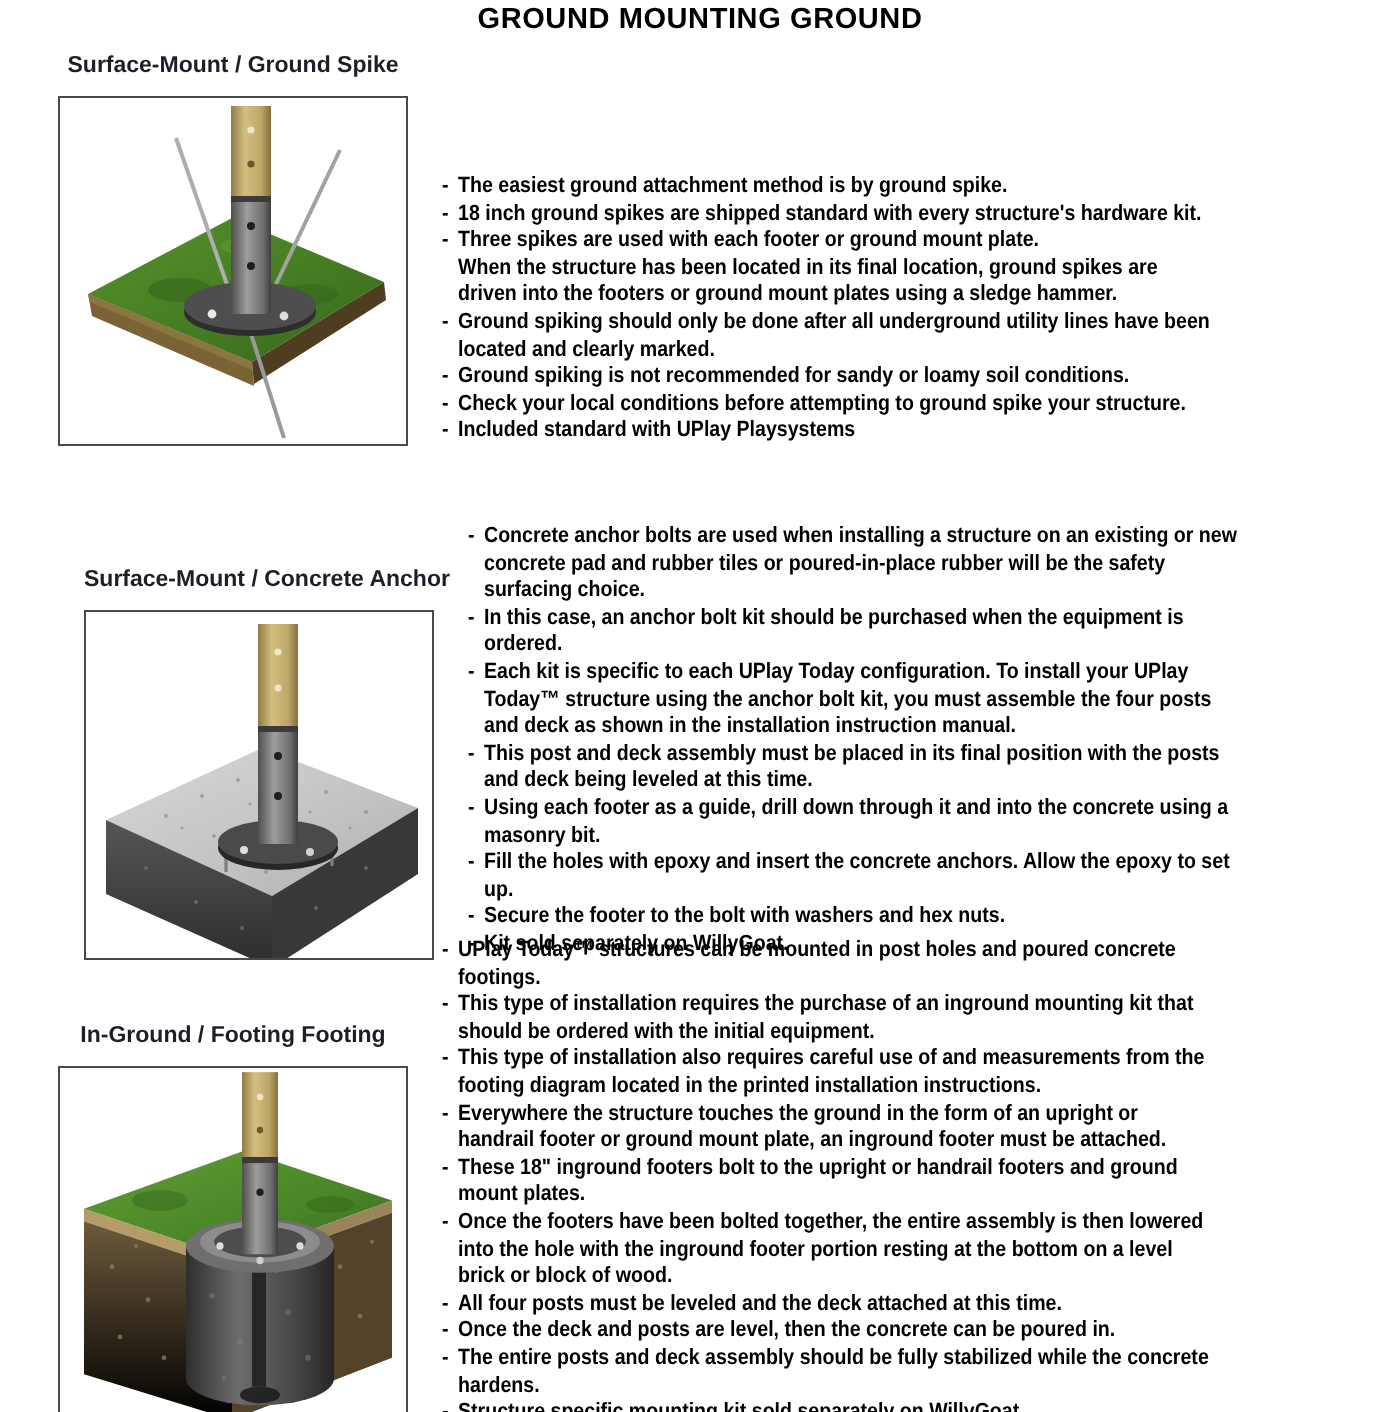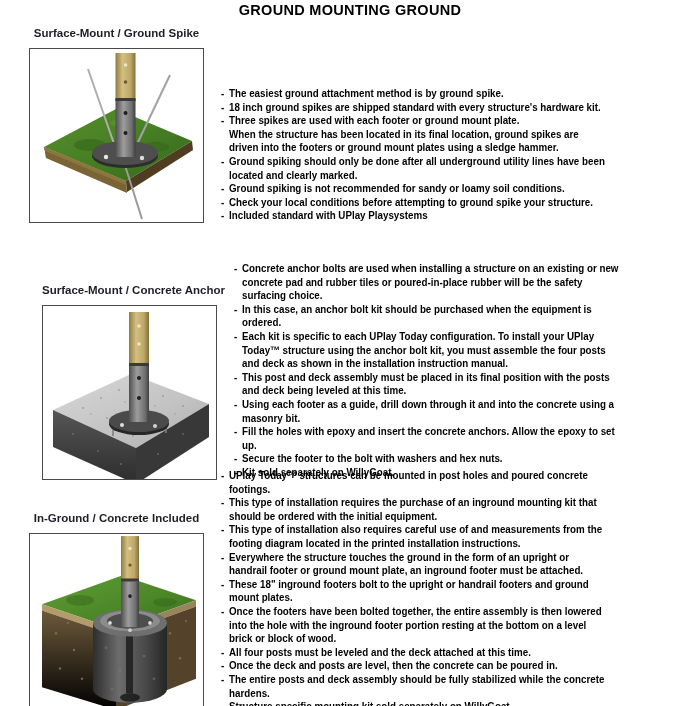--- a/index.html
+++ b/index.html
@@ -229,21 +229,21 @@
           </div>
           <div class="bullet">
             <span class="dash">-</span>
             <span class="btxt">Kit sold separately on WillyGoat.</span>
           </div>
         </div>
   </div>
 
   <div class="sec sec-3">
     <div class="left">
-      <div class="heading">In-Ground / Concrete Included</div>
+      <div class="heading">In-Ground / Footing Footing</div>
       <div class="imgbox">
   <svg viewBox="0 0 173 173" preserveAspectRatio="none">
     <defs>
       <linearGradient id="cf-grass" x1="0" y1="0" x2="1" y2="1">
         <stop offset="0" stop-color="#61a035"></stop>
                   <stop offset="0.6" stop-color="#4a8527"></stop>
                   <stop offset="1" stop-color="#38701e"></stop>
       </linearGradient>
       <linearGradient id="cf-soil" x1="0" y1="0" x2="0" y2="1">
         <stop offset="0" stop-color="#6d5a3c"></stop>

